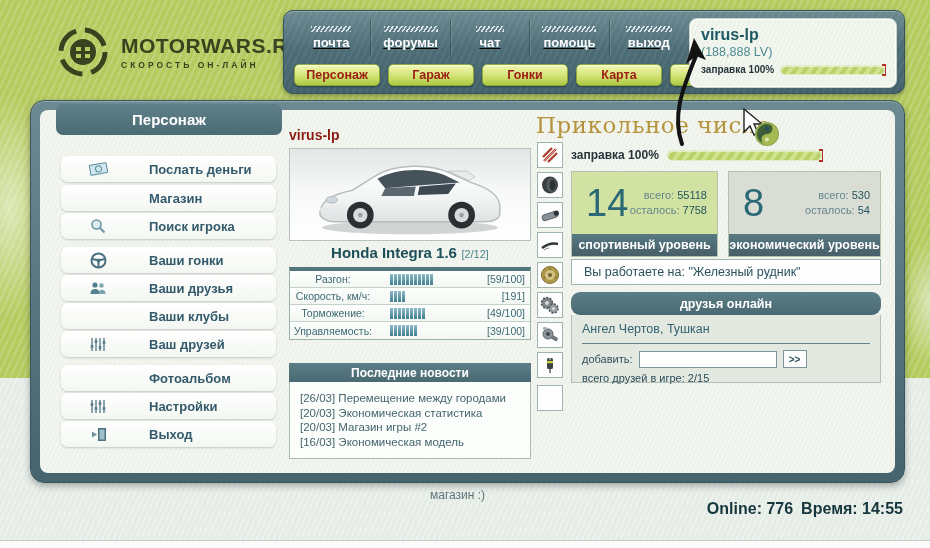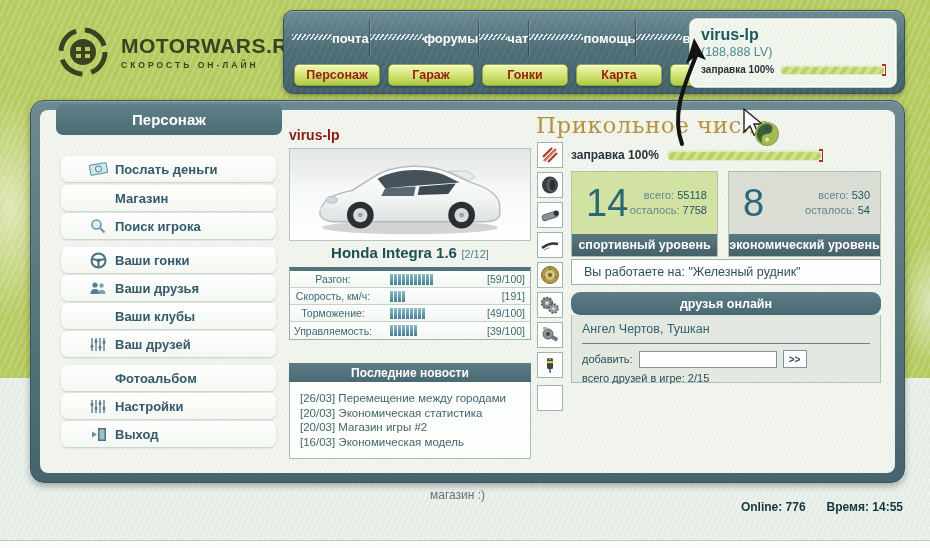--- a/index.html
+++ b/index.html
@@ -23,21 +23,21 @@
   .logo-text .t{font-size:21px;font-weight:bold;letter-spacing:.5px;color:#3a421f;}
   .logo-text .s{font-size:8.5px;font-weight:bold;letter-spacing:3px;color:#3a421f;margin-top:2px;}
 
   
   .topbar{position:absolute;left:283px;top:10px;width:622px;height:84px;border-radius:10px;
     background:linear-gradient(180deg,#6d8a92 0%,#4e6e77 45%,#43616a 100%);
     background-image:repeating-linear-gradient(115deg, rgba(255,255,255,.05) 0 2px, transparent 2px 6px),
       linear-gradient(180deg,#6d8a92 0%,#4e6e77 45%,#43616a 100%);
     border:1px solid #36525b;box-shadow:0 2px 5px rgba(0,0,0,.3), inset 0 1px 0 rgba(255,255,255,.25);}
   .nav-row{position:absolute;left:8px;top:9px;width:396px;height:36px;display:flex;}
-  .nav-link{flex:1;display:flex;flex-direction:row;align-items:center;justify-content:center;cursor:pointer;}
+  .nav-link{flex:1;display:flex;flex-direction:column;align-items:center;justify-content:center;cursor:pointer;text-decoration:underline;}
   .nav-link + .nav-link{border-left:1px solid rgba(15,35,42,.4);box-shadow:inset 1px 0 0 rgba(255,255,255,.14);}
   .nav-link .hatch{height:6px;margin-bottom:3px;
     background:repeating-linear-gradient(125deg, rgba(226,236,238,.95) 0 1.5px, transparent 1.5px 3.5px);}
   .nav-link:nth-child(1) .hatch{width:40px;} .nav-link:nth-child(2) .hatch{width:54px;}
   .nav-link:nth-child(3) .hatch{width:28px;} .nav-link:nth-child(4) .hatch{width:54px;}
   .nav-link:nth-child(5) .hatch{width:46px;}
   .nav-link .lbl{color:#fff;font-weight:bold;font-size:13px;}
   .btn-row{position:absolute;left:10px;top:53px;display:flex;gap:8px;}
   .game-btn{width:86px;height:22px;border-radius:5px;cursor:pointer;
     background:linear-gradient(180deg,#f1f7b6 0%,#d2e274 55%,#abc940 100%);
@@ -66,21 +66,21 @@
   .panel-inner{position:relative;width:100%;height:100%;border-radius:8px;
     background-color:#eef2ea;
     background-image:repeating-linear-gradient(115deg, rgba(255,255,255,.5) 0 1px, transparent 1px 4px);}
   .tab{position:absolute;left:25px;top:3px;width:226px;height:31px;z-index:5;
     background:linear-gradient(180deg,#5f808a 0%,#4c6c75 100%);border-radius:7px 7px 7px 7px;
     color:#fff;font-weight:bold;font-size:15px;display:flex;align-items:center;justify-content:center;cursor:pointer;}
 
   
   .menu-item{position:absolute;left:21px;width:215px;height:26px;border-radius:7px;cursor:pointer;
     background:linear-gradient(180deg,#ffffff,#f3f7f1);box-shadow:0 1px 2px rgba(85,105,100,.3);
-    display:flex;align-items:center;}
+    display:flex;align-items:center;gap:34px;}
   .menu-item .ico{width:20px;height:18px;margin-left:27px;display:flex;align-items:center;justify-content:center;}
   .menu-item .mlbl{margin-left:7px;font-size:13px;font-weight:bold;color:#345a6c;}
 
   
   .char-name{position:absolute;left:249px;top:17px;font-size:14px;font-weight:bold;color:#8d1a12;}
   .car-box{position:absolute;left:249px;top:38px;width:242px;height:93px;border:1px solid #b7c4bd;
     background:linear-gradient(180deg,#e2e6e5 0%,#f7f8f8 45%,#ffffff 100%);display:flex;align-items:center;justify-content:center;}
   .car-caption{position:absolute;left:249px;top:134px;width:242px;text-align:center;}
   .car-caption .cn{font-size:15px;font-weight:bold;color:#1d4f58;}
   .car-caption .ci{font-size:11px;color:#4b828c;}
@@ -133,21 +133,21 @@
   .friends-total{font-size:11px;color:#2c4e58;margin-top:4px;}
 
   
   .annotation{position:absolute;left:536px;top:112px;z-index:15;font-family:"DejaVu Serif", serif;
     font-size:23px;color:#b5923b;letter-spacing:.5px;}
   .hand-arrow{position:absolute;left:658px;top:26px;z-index:16;}
   .cursor{position:absolute;left:740px;top:108px;z-index:40;}
 
   
   .footer-note{position:absolute;left:430px;top:488px;font-size:12px;color:#5f7478;}
-  .footer-right{position:absolute;right:27px;top:500px;font-size:12px;font-weight:bold;color:#16363d;display:flex;gap:21px;}
+  .footer-right{position:absolute;right:27px;top:500px;font-size:16px;font-weight:bold;color:#16363d;display:flex;gap:8px;}
 </style>
 </head>
 <body>
 
 <div class="screen">
   <div class="bg-olive"></div>
   <div class="bottom-strip"></div>
 
   <div class="logo">
     <svg class="logo-mark" viewBox="0 0 52 52">

